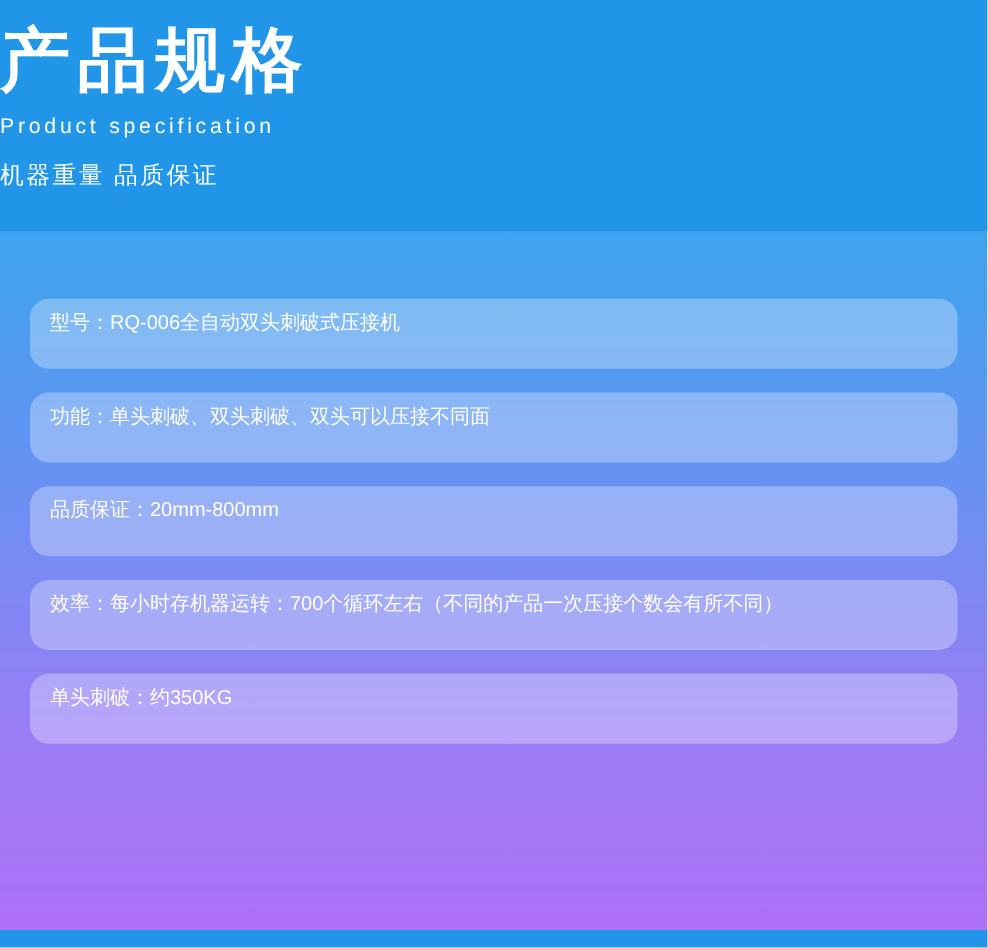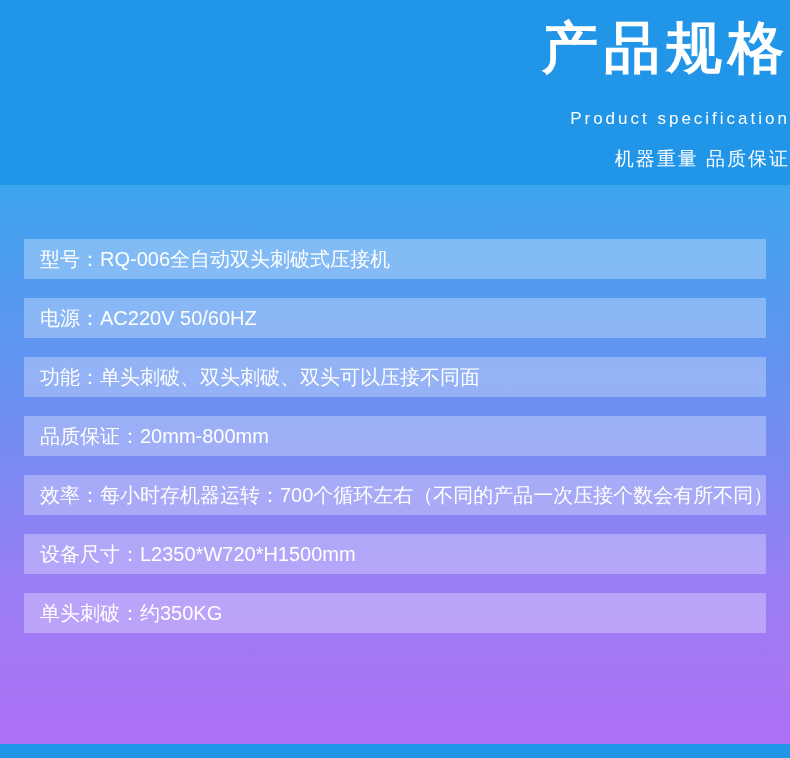--- a/index.html
+++ b/index.html
@@ -21,38 +21,38 @@
     box-sizing: border-box;
   }
   
   .header {
     position: absolute;
     left: 0;
     top: 0;
     width: 790px;
     height: 185px;
     background: #2196e8;
-    text-align: right;
+    text-align: left;
     box-sizing: border-box;
     padding-top: 12px;
   }
   .header-title {
     font-size: 56px;
     font-weight: bold;
     color: #ffffff;
     letter-spacing: 6px;
     line-height: 72px;
     margin: 0;
   }
   .header-subtitle {
     font-size: 17px;
     color: #ffffff;
     letter-spacing: 3px;
     line-height: 30px;
-    margin: 20px 0 0 0;
+    margin: 2px 0 0 0;
     font-weight: normal;
   }
   .header-tagline {
     font-size: 19px;
     color: #ffffff;
     letter-spacing: 2px;
     line-height: 30px;
     margin: 10px 0 0 0;
   }
   
@@ -61,26 +61,26 @@
     left: 0;
     top: 185px;
     width: 790px;
     padding: 0;
     margin: 0;
     list-style: none;
     box-sizing: border-box;
   }
   .spec-row {
     margin: 0 24px 19px 24px;
-    height: 40px;
+    height: 56px;
     line-height: 40px;
-    border-radius: 0;
+    border-radius: 15px;
     background: rgba(255, 255, 255, 0.30);
     color: #ffffff;
-    font-size: 20px;
+    font-size: 16px;
     padding: 0 0 0 16px;
     box-sizing: border-box;
     white-space: nowrap;
     overflow: hidden;
   }
   .spec-row:first-child {
     margin-top: 54px;
   }
   .spec-label {
     display: inline;
@@ -107,33 +107,27 @@
     <div class="header-title">产品规格</div>
     <div class="header-subtitle">Product specification</div>
     <div class="header-tagline">机器重量 品质保证</div>
   </div>
 
   <ul class="spec-list">
     <li class="spec-row">
       <span class="spec-label">型号：</span><span class="spec-value">RQ-006全自动双头刺破式压接机</span>
     </li>
     <li class="spec-row">
-      <span class="spec-label">电源：</span><span class="spec-value">AC220V  50/60HZ</span>
-    </li>
-    <li class="spec-row">
       <span class="spec-label">功能：</span><span class="spec-value">单头刺破、双头刺破、双头可以压接不同面</span>
     </li>
     <li class="spec-row">
       <span class="spec-label">品质保证：</span><span class="spec-value">20mm-800mm</span>
     </li>
     <li class="spec-row">
       <span class="spec-label">效率：</span><span class="spec-value">每小时存机器运转：700个循环左右（不同的产品一次压接个数会有所不同）</span>
-    </li>
-    <li class="spec-row">
-      <span class="spec-label">设备尺寸：</span><span class="spec-value">L2350*W720*H1500mm</span>
     </li>
     <li class="spec-row">
       <span class="spec-label">单头刺破：</span><span class="spec-value">约350KG</span>
     </li>
   </ul>
 
   <div class="bottom-bar"></div>
 </div>
 
 </body></html>

